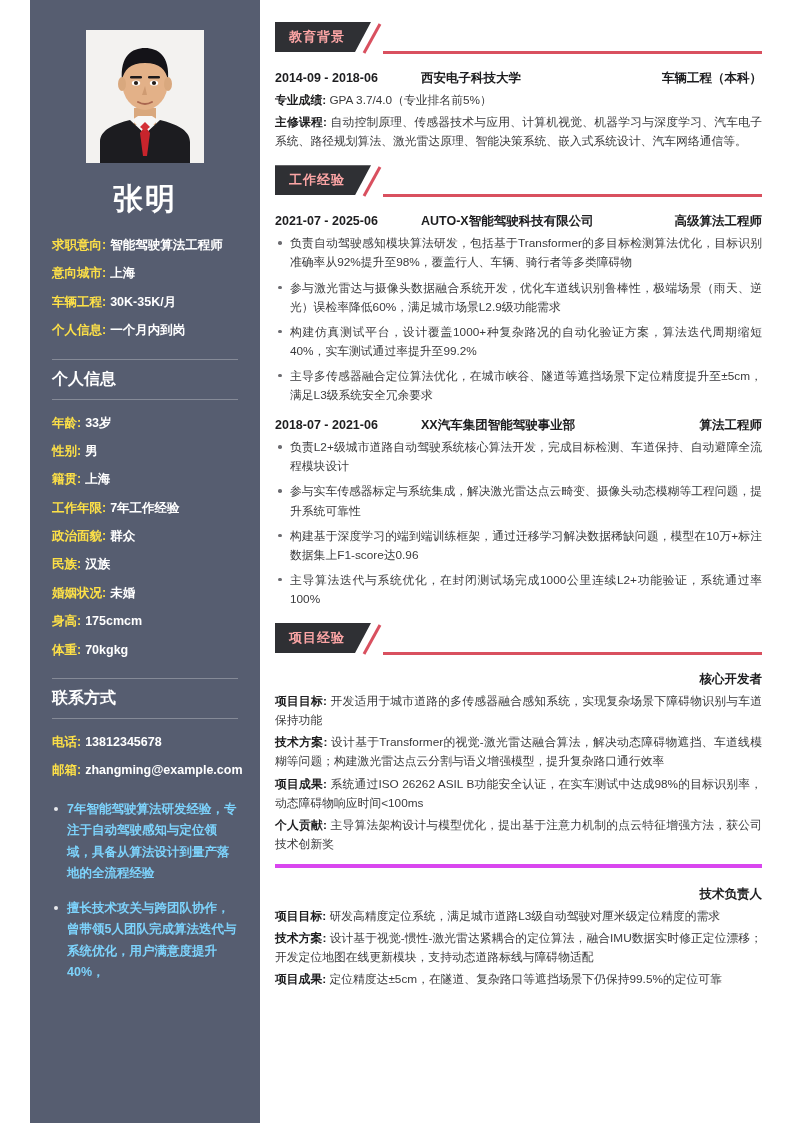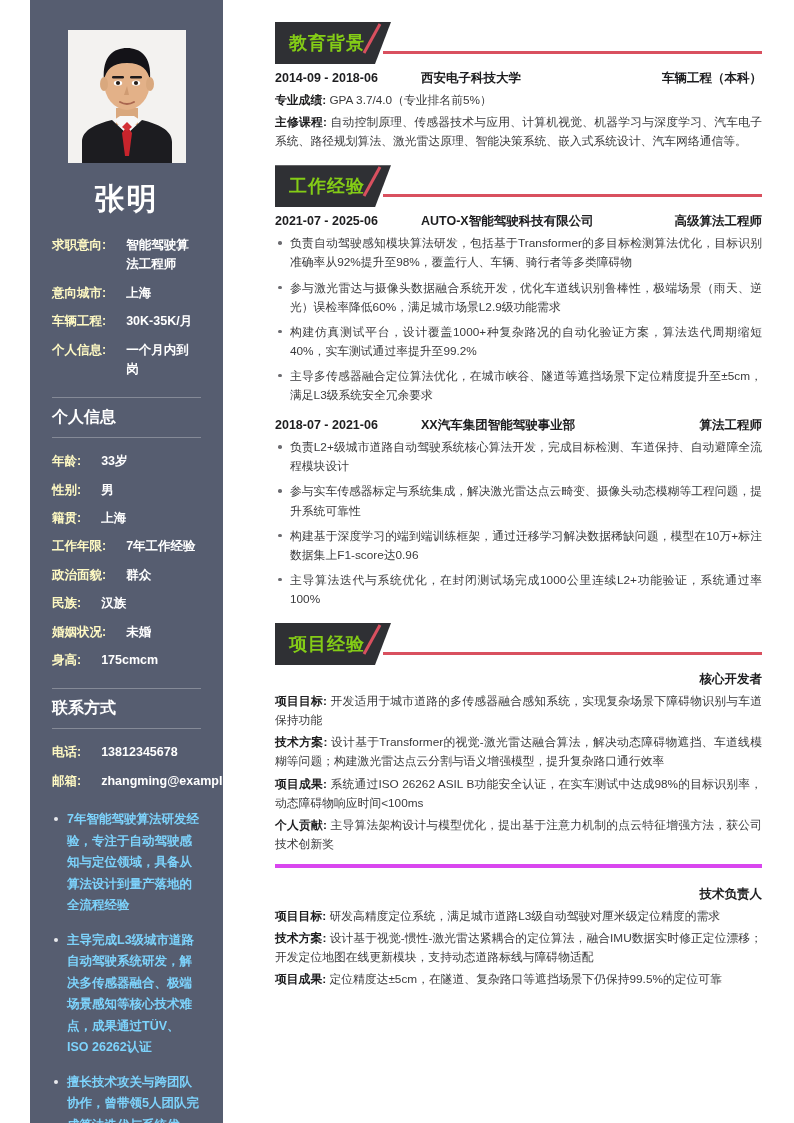--- a/index.html
+++ b/index.html
@@ -5,35 +5,35 @@
   * { box-sizing: border-box; margin: 0; padding: 0; }
   html, body {
     width: 794px; height: 1123px;
     background: #ffffff;
     font-family: "Liberation Sans", "DejaVu Sans", sans-serif;
   }
   .page { position: relative; width: 794px; height: 1123px; overflow: hidden; background:#fff; }
 
   
   .sidebar {
-    position: absolute; left: 30px; top: 0; width: 193px; height: 1123px;
+    position: absolute; left: 30px; top: 0; width: 230px; height: 1123px;
     background: #565d70; color: #ffffff;
     padding: 28px 22px 0 22px;
   }
   .photo-wrap {
     width: 118px; height: 133px; margin: 2px auto 16px auto;
     background: #f2f2f0; overflow: hidden; position: relative;
   }
   .name {
     text-align: center; font-size: 30px; font-weight: 700; letter-spacing: 2px;
     margin: 2px 0 16px 0; color:#ffffff;
   }
 
   .kv { font-size: 12.5px; line-height: 1.55; margin-bottom: 9px; display: flex; }
-  .kv .k { font-weight: 700; color: #fef9c3; white-space: nowrap; margin-right: 20px; }
+  .kv .k { font-weight: 700; color: #fde047; white-space: nowrap; margin-right: 4px; }
   .kv .v { font-weight: 700; color: #ffffff; }
 
   .side-sec { margin-top: 18px; }
   .side-sec-hd {
     font-size: 16px; font-weight: 700; color: #ffffff;
     padding: 9px 0 9px 0;
     border-top: 1px solid rgba(255,255,255,0.28);
     border-bottom: 1px solid rgba(255,255,255,0.28);
     margin-bottom: 14px;
   }
@@ -48,23 +48,23 @@
   }
 
   
   .main {
     position: absolute; left: 275px; top: 0; width: 495px; height: 1123px;
     padding: 22px 8px 0 0;
   }
   .sec { margin-bottom: 14px; }
   .sec-head { position: relative; height: 38px; margin-bottom: 10px; }
   .sec-tab {
-    position: absolute; left: 0; top: 0; height: 42px;
-    background: #2f3034; color: #84cc16;
-    font-size: 18px; font-weight: 700; letter-spacing: 1px;
+    position: absolute; left: 0; top: 0; height: 30px;
+    background: #2f3034; color: #fca5a5;
+    font-size: 13px; font-weight: 700; letter-spacing: 1px;
     display: flex; align-items: center; padding: 0 26px 0 14px;
     clip-path: polygon(0 0, 100% 0, calc(100% - 16px) 100%, 0 100%);
   }
   .sec-slash {
     position: absolute; left: 76px; top: 0; width: 34px; height: 32px;
   }
   .sec-rule {
     position: absolute; left: 108px; right: 0; top: 29px; height: 3px;
     background: #d9505f;
   }
@@ -183,38 +183,41 @@
         <span class="v">汉族</span>
       </div>
       <div class="kv">
         <span class="k">婚姻状况:</span>
         <span class="v">未婚</span>
       </div>
       <div class="kv">
         <span class="k">身高:</span>
         <span class="v">175cmcm</span>
       </div>
+      <div class="kv">
+        <span class="k">体重:</span>
+        <span class="v">70kgkg</span>
+      </div>
     </div>
 
     <div class="side-sec">
       <div class="side-sec-hd">联系方式</div>
       <div class="kv">
         <span class="k">电话:</span>
         <span class="v">13812345678</span>
       </div>
       <div class="kv">
         <span class="k">邮箱:</span>
         <span class="v">zhangming@example.com</span>
       </div>
     </div>
 
     <div class="side-sec">
       <ul class="side-list">
         <li>7年智能驾驶算法研发经验，专注于自动驾驶感知与定位领域，具备从算法设计到量产落地的全流程经验</li>
-        <li>主导完成L3级城市道路自动驾驶系统研发，解决多传感器融合、极端场景感知等核心技术难点，成果通过TÜV、ISO 26262认证</li>
         <li>擅长技术攻关与跨团队协作，曾带领5人团队完成算法迭代与系统优化，用户满意度提升40%，</li>
       </ul>
     </div>
   </aside>
 
   <main class="main">
 
     <section class="sec">
       <div class="sec-head">
         <div class="sec-tab">教育背景</div>

